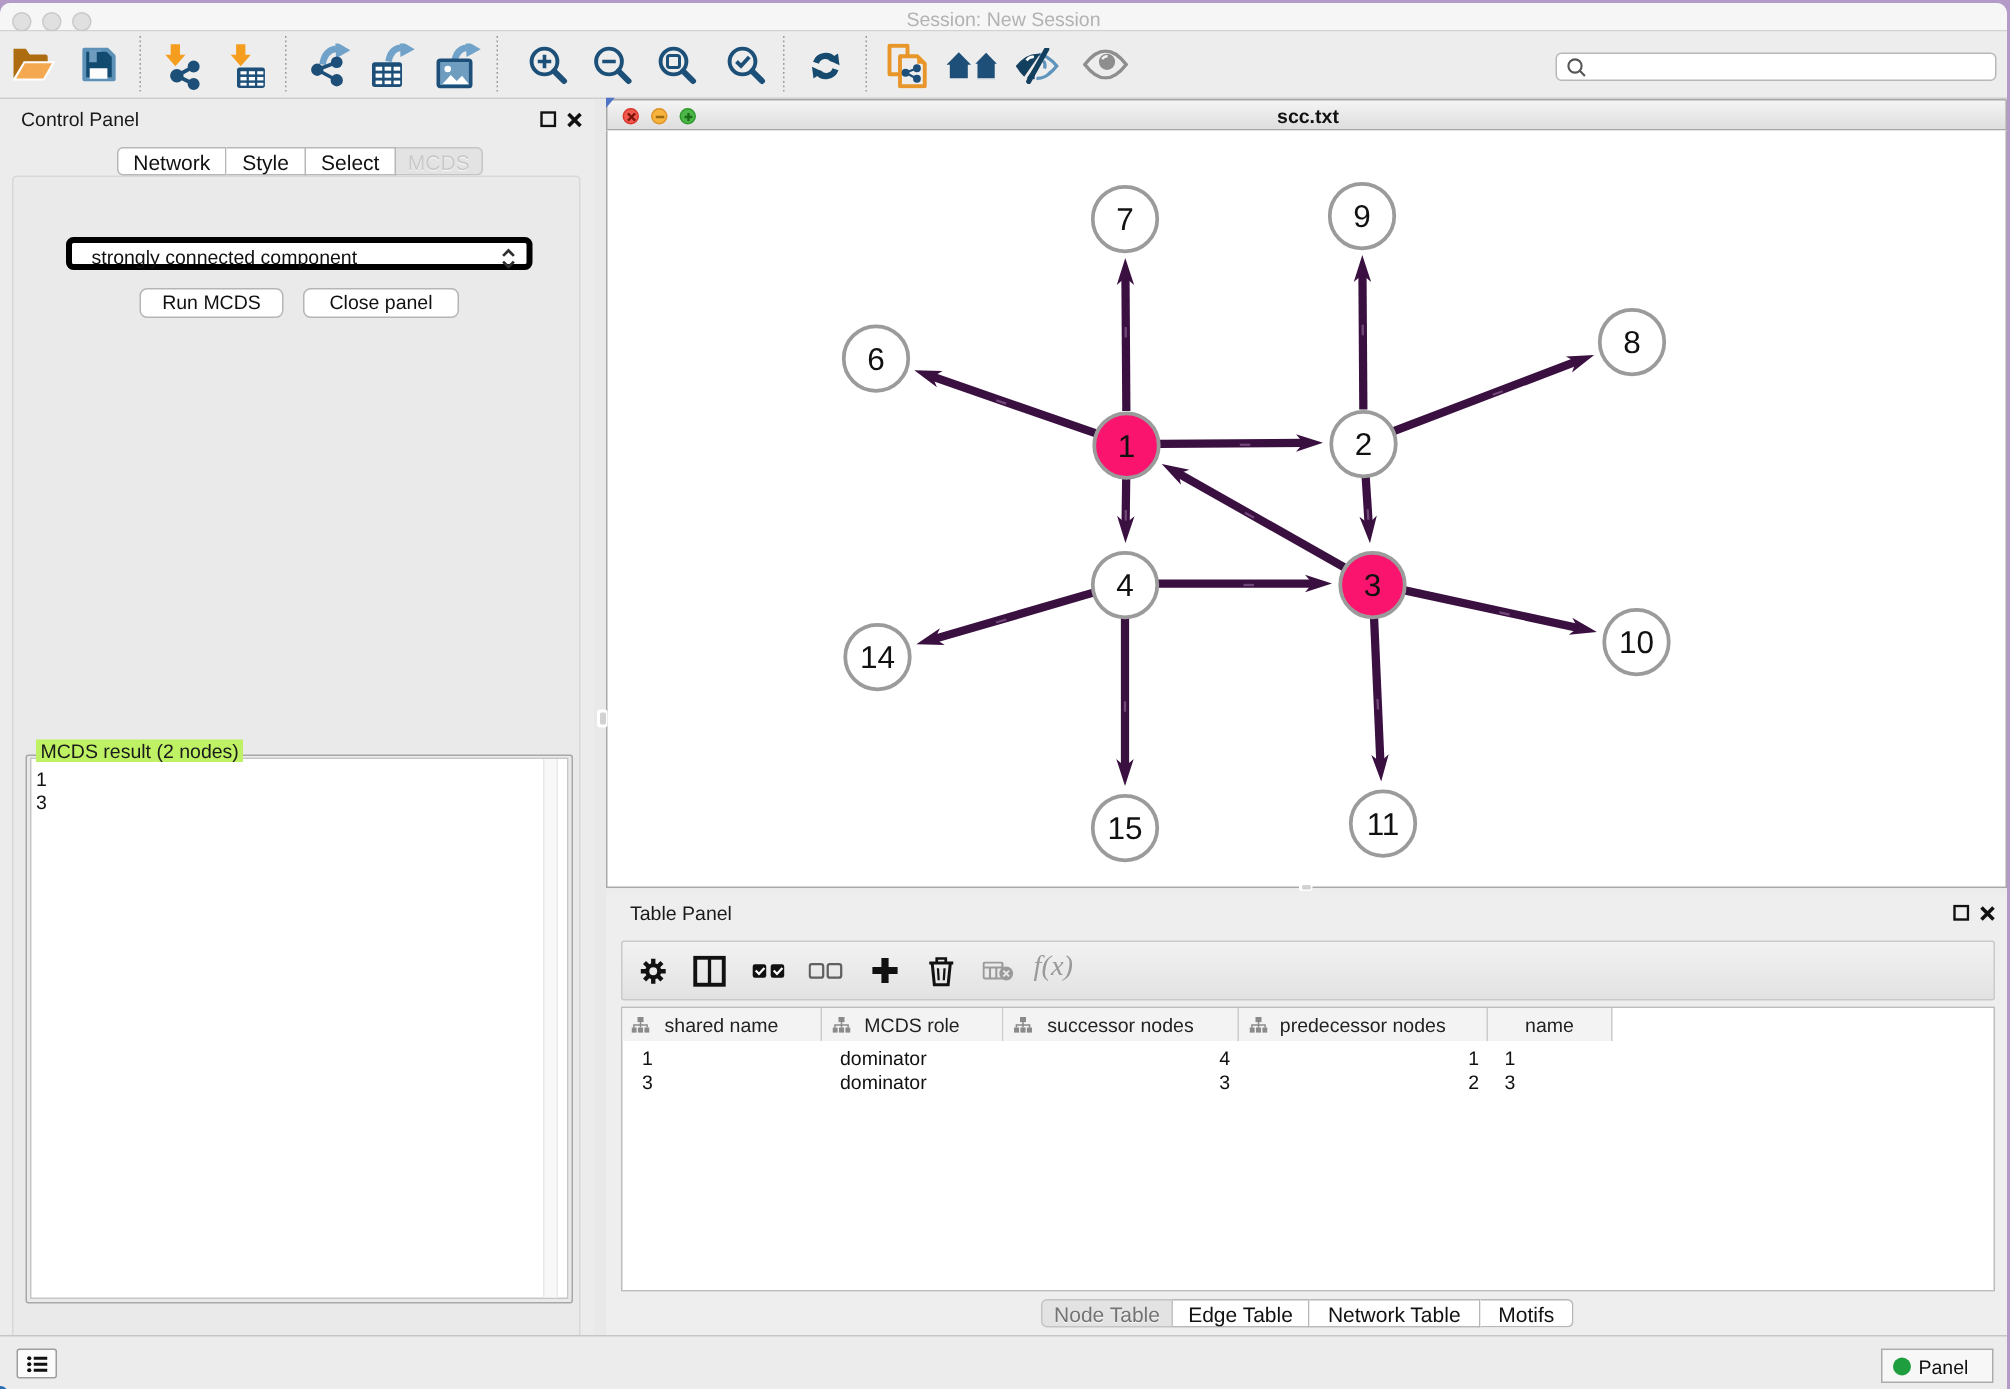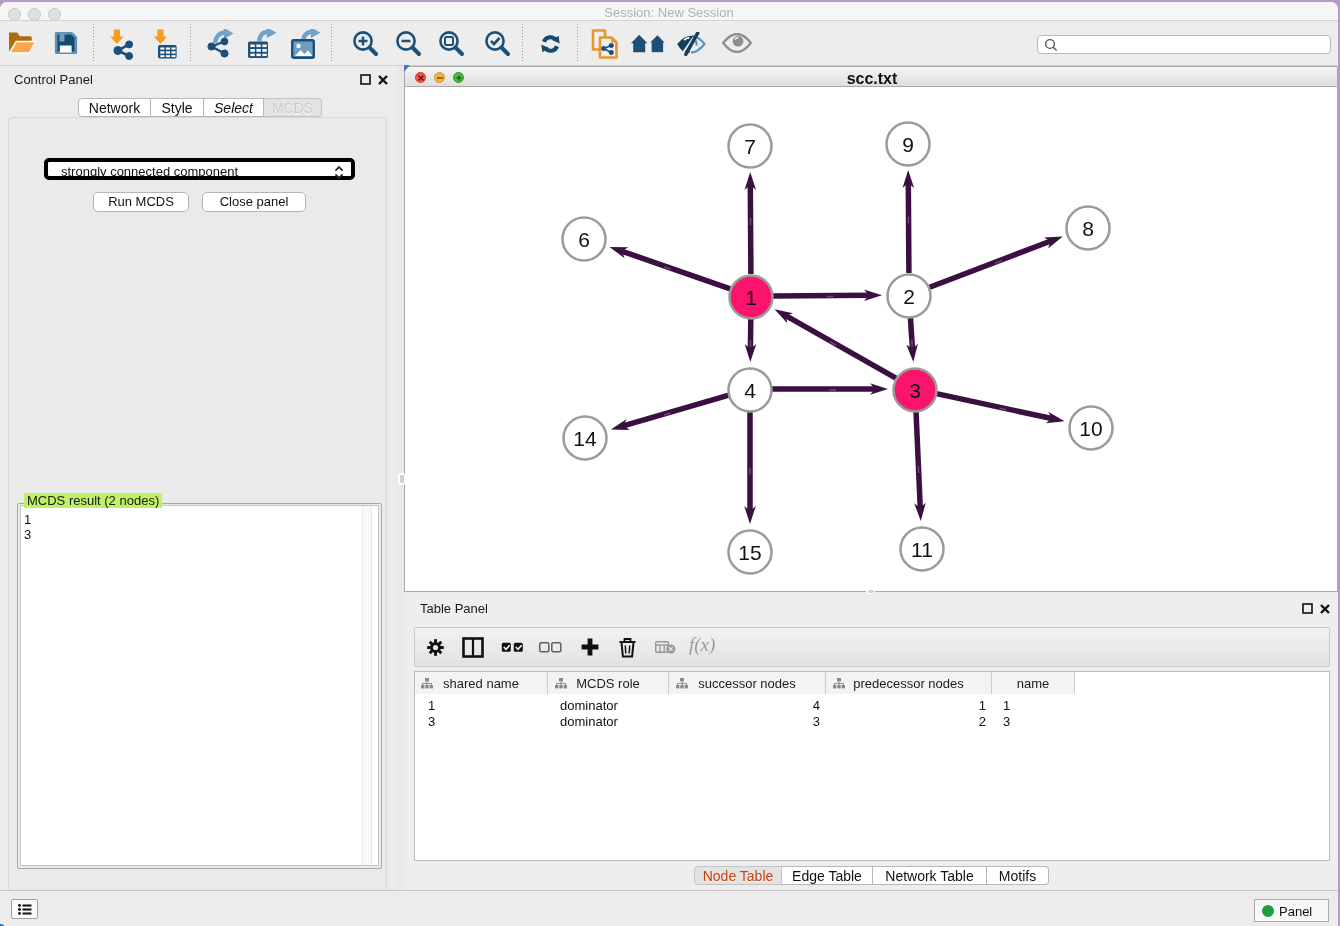--- a/index.html
+++ b/index.html
@@ -25,34 +25,34 @@
 .opt-label{position:absolute;left:0;top:71px;width:396px;text-align:center;font-size:14px;letter-spacing:0.2px;color:#1a1a1a;}
 .dropdown{position:absolute;left:44px;top:92px;width:311px;height:22px;background:#fff;border:4px solid #000000;border-radius:5px;box-sizing:border-box;font-size:13px;color:#111;line-height:20px;padding-left:13px;}
 .btn{position:absolute;height:20px;background:#fff;border:1px solid #b5b5b5;border-radius:5px;box-sizing:border-box;font-size:13px;color:#111;text-align:center;line-height:18px;top:126px;}
 .fieldset{position:absolute;left:17px;top:437px;width:365px;height:366px;border:1px solid #a8a8a8;border-radius:2px;box-sizing:border-box;}
 .fs-legend{position:absolute;left:6px;top:-11px;background:#bef264;padding:0 3px;font-size:13px;color:#1a1a1a;z-index:2;}
 .fs-white{position:absolute;left:2px;top:1px;width:359px;height:361px;background:#fff;border:1px solid #c6c6c6;box-sizing:border-box;}
 .fs-scroll{position:absolute;right:6px;top:0px;width:8px;height:359px;background:#f8f8f8;border-left:1px solid #e9e9e9;border-right:1px solid #e9e9e9;}
 
 .netwin{position:absolute;left:404px;top:64px;width:934px;height:526px;}
 .nw-title{position:absolute;left:0;top:0;width:934px;height:21px;background:linear-gradient(#f4f4f4,#dedede);border:1px solid #a9a9a9;box-sizing:border-box;border-radius:1px 1px 0 0;}
-.nw-title-text{position:absolute;left:0;top:3px;width:934px;text-align:center;font-size:16px;font-weight:bold;color:#111;}
+.nw-title-text{position:absolute;left:0;top:3px;width:934px;text-align:center;font-size:13px;font-weight:bold;color:#111;}
 .tl{position:absolute;top:5px;width:11px;height:11px;border-radius:50%;box-sizing:border-box;}
 .nw-canvas{position:absolute;left:0;top:21px;width:934px;height:505px;background:#fff;border:1px solid #a9a9a9;border-top:none;box-sizing:border-box;}
 
 .tpanel{position:absolute;left:404px;top:593px;width:934px;height:295px;background:#eeeeee;}
 .tp-title{position:absolute;left:16px;top:6px;font-size:13px;color:#1a1a1a;}
 .tp-toolbar{position:absolute;left:10px;top:32px;width:916px;height:40px;background:linear-gradient(#f2f2f2,#e2e2e2);border:1px solid #c9c9c9;border-radius:2px;box-sizing:border-box;}
 .tp-table{position:absolute;left:10px;top:76px;width:916px;height:190px;background:#fff;border:1px solid #bdbdbd;box-sizing:border-box;}
 .th-cell{position:absolute;top:0;height:22px;box-sizing:border-box;border-right:1px solid #cccccc;background:#f3f3f3;}
 .th-label{position:absolute;top:4px;width:100%;text-align:center;font-size:13px;color:#222;}
 .td{position:absolute;font-size:13px;color:#111;}
 .btabs{position:absolute;left:290px;top:271px;height:19px;display:flex;}
 .btab{height:19px;line-height:18px;font-size:14px;color:#111;background:#fff;border:1px solid #b7b7b7;border-left:none;box-sizing:border-box;}
-.btab.first{border-left:1px solid #b7b7b7;border-radius:4px 0 0 4px;background:#e3e3e3;color:#c2410c;text-shadow:0 1px 0 #fafafa;border-color:#c4c4c4;}
+.btab.first{border-left:1px solid #b7b7b7;border-radius:4px 0 0 4px;background:#e3e3e3;color:#737373;text-shadow:0 1px 0 #fafafa;border-color:#c4c4c4;}
 .btab.last{border-radius:0 4px 4px 0;}
 g.edges line{stroke:#3a1040;stroke-width:5.5;}
 g.edges polygon{fill:#3a1040;}
 </style>
 </head>
 <body>
 <div class="app">
   <div class="titlebar">
     <div class="mc" style="left:8px;"></div>
     <div class="mc" style="left:28px;"></div>
@@ -203,21 +203,21 @@
     <svg class="abs" style="left:360px;top:8px;" width="11" height="11" viewBox="0 0 11 11">
         <rect x="1" y="1" width="9" height="9" fill="none" stroke="#111" stroke-width="1.6"></rect>
       </svg>
     <svg class="abs" style="left:377px;top:8px;" width="12" height="12" viewBox="0 0 12 12">
         <path d="M2,2 L10,10 M10,2 L2,10" stroke="#111" stroke-width="2.4"></path>
       </svg>
     <div class="cp-content"></div>
     <div class="tabs">
       <div class="tab first" style="width:73px;">Network</div>
       <div class="tab" style="width:53px;">Style</div>
-      <div class="tab" style="width:60px;font-style:italic;">Select</div>
+      <div class="tab" style="width:60px;">Select</div>
       <div class="tab sel" style="width:58px;">MCDS</div>
     </div>
     <div class="dropdown">strongly connected component
       <svg class="abs" style="right:7px;top:3px;" width="10" height="15" viewBox="0 0 10 15">
         <path d="M1.4,5.6 L5,2 L8.6,5.6" fill="none" stroke="#2e2e2e" stroke-width="1.8"></path>
         <path d="M1.4,9.4 L5,13 L8.6,9.4" fill="none" stroke="#2e2e2e" stroke-width="1.8"></path>
       </svg>
     </div>
     <div class="btn" style="left:93px;width:96px;">Run MCDS</div>
     <div class="btn" style="left:202px;width:104px;">Close panel</div>

